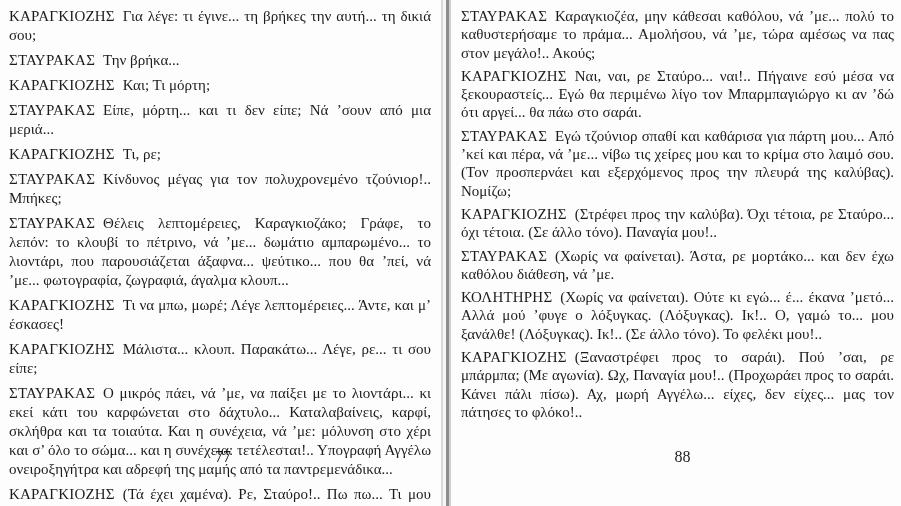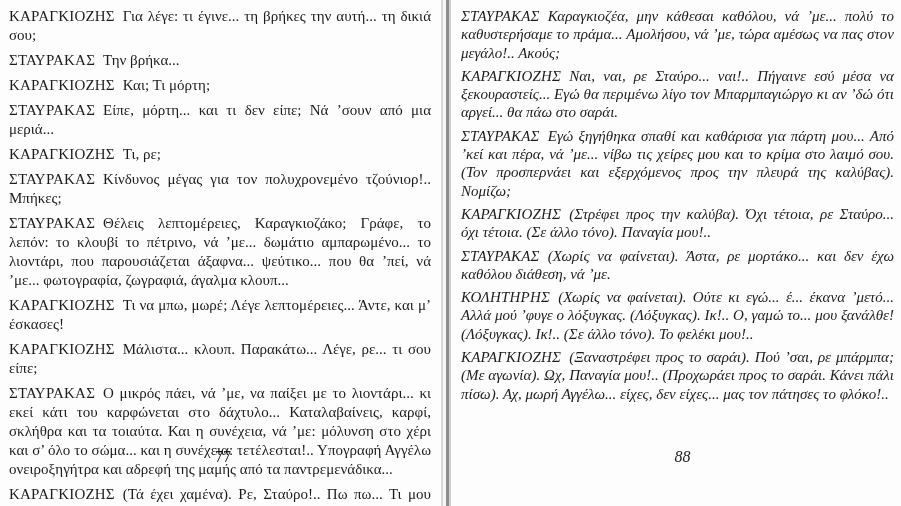--- a/index.html
+++ b/index.html
@@ -33,21 +33,20 @@
     width: 438px;
     padding: 7px 7px 0 9px;
     line-height: 19px;
   }
 
   .page.right {
     left: 456px;
     width: 445px;
     padding: 7px 7px 0 5px;
     line-height: 18.3px;
-    font-style: italic;
   }
 
   .para { margin-bottom: 6px; }
   .page.right .para { margin-bottom: 5px; }
 
   .speaker {
     margin-right: 8px;
     letter-spacing: 0.2px;
   }
 
@@ -97,21 +96,21 @@
     <p class="para"><span class="speaker">ΣΤΑΥΡΑΚΑΣ</span><span>Ο μικρός πάει, νά ’με, να παίξει με το λιοντάρι... κι εκεί κάτι του καρφώνεται στο δάχτυλο... Καταλαβαίνεις, καρφί, σκλήθρα και τα τοιαύτα. Και η συνέχεια, νά ’με: μόλυνση στο χέρι και σ’ όλο το σώμα... και η συνέχεια: τετέλεσται!.. Υπογραφή Αγγέλω ονειροξηγήτρα και αδρεφή της μαμής από τα παντρεμενάδικα...</span></p>
     <p class="para"><span class="speaker">ΚΑΡΑΓΚΙΟΖΗΣ</span><span>(Τά έχει χαμένα). Ρε, Σταύρο!.. Πω πω... Τι μου λες, ρε;</span></p>
     <div class="pagenum">77</div>
   </div>
 
   <div class="gutter"></div>
 
   <div class="page right">
     <p class="para"><span class="speaker">ΣΤΑΥΡΑΚΑΣ</span><span>Καραγκιοζέα, μην κάθεσαι καθόλου, νά ’με... πολύ το καθυστερήσαμε το πράμα... Αμολήσου, νά ’με, τώρα αμέσως να πας στον μεγάλο!.. Ακούς;</span></p>
     <p class="para"><span class="speaker">ΚΑΡΑΓΚΙΟΖΗΣ</span><span>Ναι, ναι, ρε Σταύρο... ναι!.. Πήγαινε εσύ μέσα να ξεκουραστείς... Εγώ θα περιμένω λίγο τον Μπαρμπαγιώργο κι αν ’δώ ότι αργεί... θα πάω στο σαράι.</span></p>
-    <p class="para"><span class="speaker">ΣΤΑΥΡΑΚΑΣ</span><span>Εγώ ξηγήθηκα σπαθί και καθάρισα για πάρτη μου... Από ’κεί και πέρα, νά ’με... νίβω τις χείρες μου και το κρίμα στο λαιμό σου. (Τον προσπερνάει και εξερχόμενος προς την πλευρά της καλύβας). Νομίζω;</span></p>
+    <p class="para"><span class="speaker">ΣΤΑΥΡΑΚΑΣ</span><span>Εγώ τζούνιορ σπαθί και καθάρισα για πάρτη μου... Από ’κεί και πέρα, νά ’με... νίβω τις χείρες μου και το κρίμα στο λαιμό σου. (Τον προσπερνάει και εξερχόμενος προς την πλευρά της καλύβας). Νομίζω;</span></p>
     <p class="para"><span class="speaker">ΚΑΡΑΓΚΙΟΖΗΣ</span><span>(Στρέφει προς την καλύβα). Όχι τέτοια, ρε Σταύρο... όχι τέτοια. (Σε άλλο τόνο). Παναγία μου!..</span></p>
     <p class="para"><span class="speaker">ΣΤΑΥΡΑΚΑΣ</span><span>(Χωρίς να φαίνεται). Άστα, ρε μορτάκο... και δεν έχω καθόλου διάθεση, νά ’με.</span></p>
     <p class="para"><span class="speaker">ΚΟΛΗΤΗΡΗΣ</span><span>(Χωρίς να φαίνεται). Ούτε κι εγώ... έ... έκανα ’μετό... Αλλά μού ’φυγε ο λόξυγκας. (Λόξυγκας). Ικ!.. Ο, γαμώ το... μου ξανάλθε! (Λόξυγκας). Ικ!.. (Σε άλλο τόνο). Το φελέκι μου!..</span></p>
     <p class="para"><span class="speaker">ΚΑΡΑΓΚΙΟΖΗΣ</span><span>(Ξαναστρέφει προς το σαράι). Πού ’σαι, ρε μπάρμπα; (Με αγωνία). Ωχ, Παναγία μου!.. (Προχωράει προς το σαράι. Κάνει πάλι πίσω). Αχ, μωρή Αγγέλω... είχες, δεν είχες... μας τον πάτησες το φλόκο!..</span></p>
     <div class="pagenum">88</div>
   </div>
 
 </div>
 
 </body></html>

